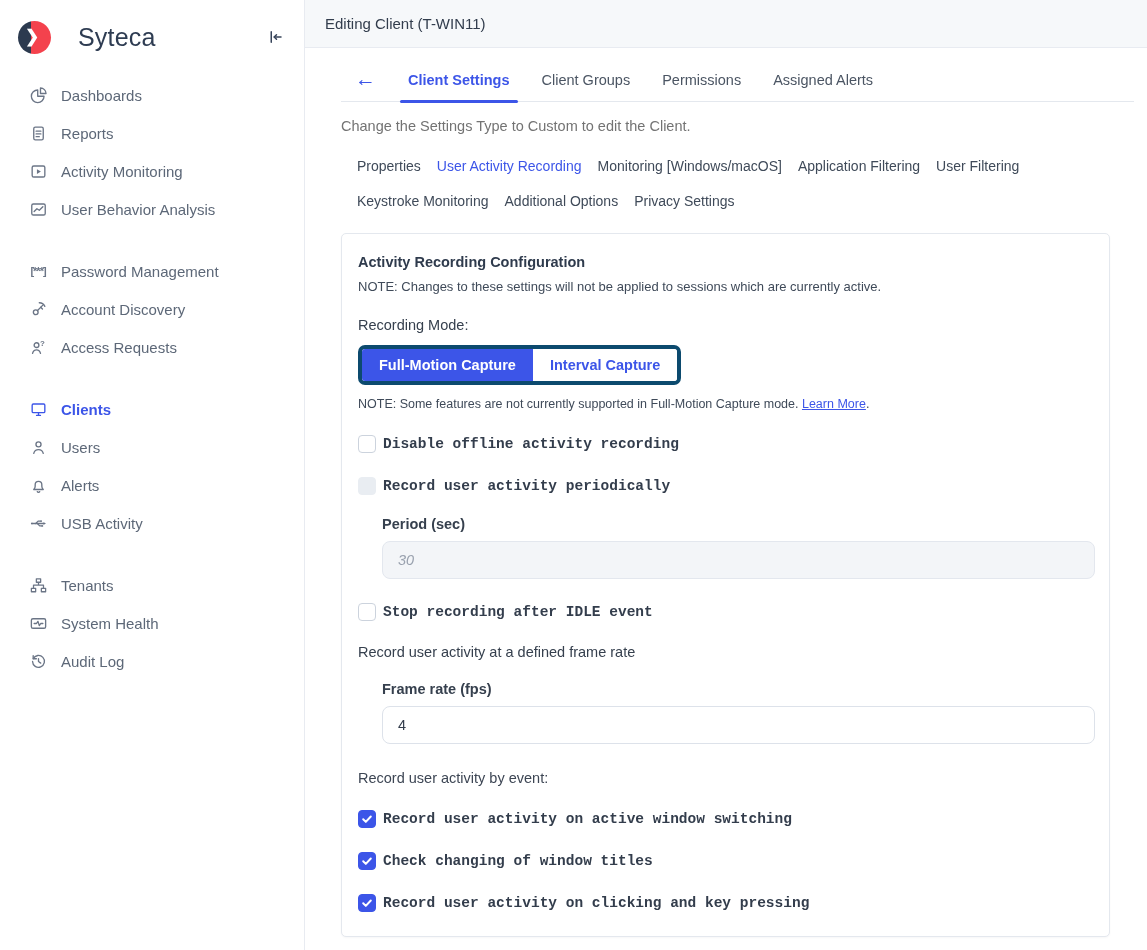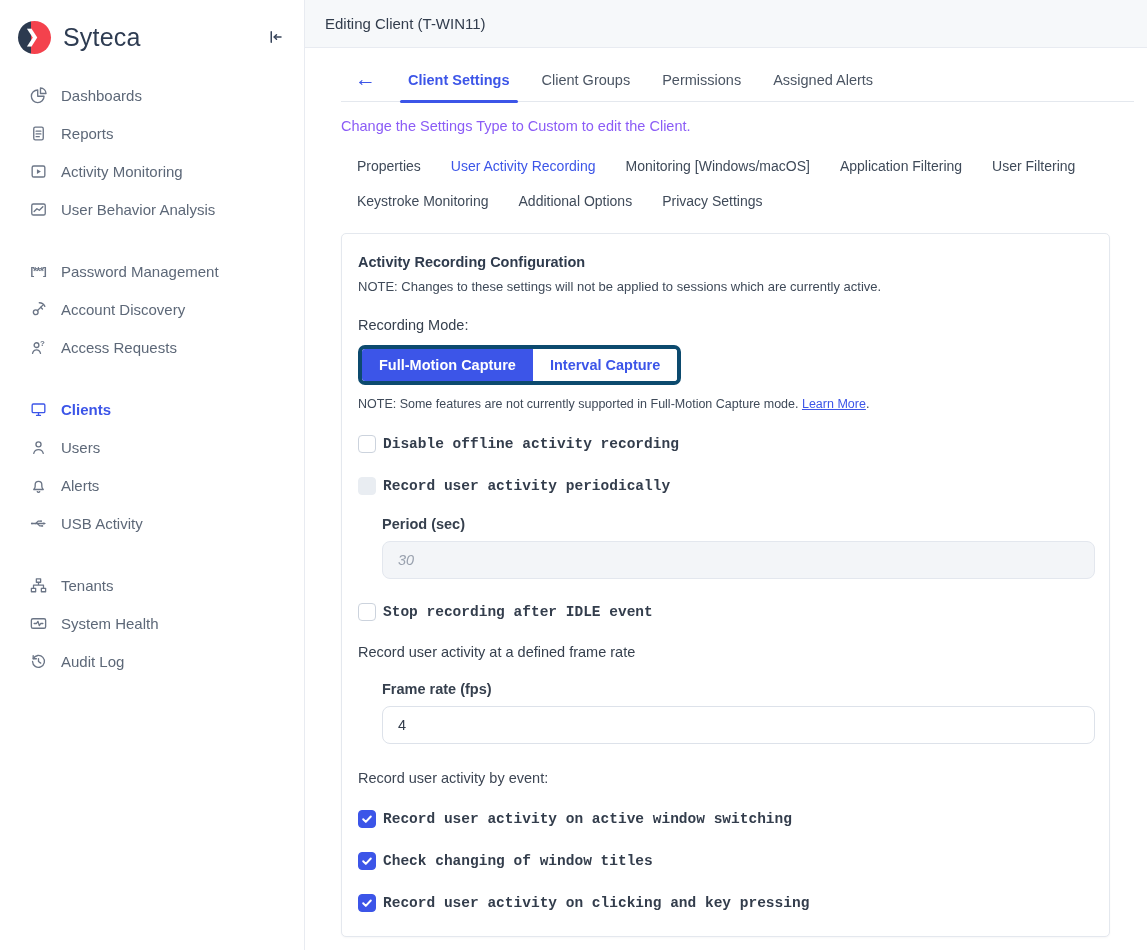--- a/index.html
+++ b/index.html
@@ -8,21 +8,21 @@
   .app { display:flex; width:1147px; height:950px; }
 
   
   .sidebar { width:305px; min-width:305px; height:100%; background:#fff;
     border-right:1px solid #e8ebf1; padding:18px 0 0 0; }
   .brand-row { display:flex; align-items:center; padding:0 20px 0 18px; height:38px; }
   .logo-mark { width:33px; height:33px; border-radius:50%; position:relative; overflow:hidden;
     background:linear-gradient(90deg,#2c3a4f 0 38%, #f4424d 38% 100%); flex:0 0 auto; }
   .logo-mark .chev { position:absolute; left:7px; top:5px; color:#fff; font-size:17px;
     font-weight:bold; line-height:22px; }
-  .brand-name { font-size:25px; color:#2e3c52; margin-left:12px; letter-spacing:.2px; flex:1; }
+  .brand-name { font-size:25px; color:#2e3c52; margin-left:27px; letter-spacing:.2px; flex:1; }
   .collapse-btn { color:#37445a; cursor:pointer; display:flex; align-items:center; }
   nav { margin-top:20px; }
   .nav-group { margin-bottom:24px; }
   .nav-item { display:flex; align-items:center; height:38px; padding:0 16px 0 28px;
     font-size:15px; color:#5d6878; cursor:pointer; }
   .nav-item .nicon { width:20px; height:20px; margin-right:13px; color:#6b7586;
     display:flex; align-items:center; justify-content:center; flex:0 0 auto; }
   .nav-item.active { color:#3c55e8; font-weight:bold; }
   .nav-item.active .nicon { color:#3c55e8; }
   .txticon { font-size:11px; font-weight:bold; letter-spacing:-1px; white-space:nowrap; }
@@ -36,24 +36,24 @@
   .tabs-row { display:flex; align-items:flex-end; border-bottom:1px solid #e4e8ee;
     padding-top:20px; margin-right:0; }
   .back-arrow { color:#3c55e8; font-size:21px; line-height:21px; padding:0 2px 12px 14px;
     cursor:pointer; margin-right:26px; }
   .tab { font-size:14.5px; color:#4b5563; padding:0 4px 13px 4px; margin-right:24px;
     cursor:pointer; position:relative; white-space:nowrap; }
   .tab.active { color:#3c55e8; font-weight:bold; }
   .tab.active::after { content:""; position:absolute; left:-4px; right:-4px; bottom:-2px;
     height:3px; background:#3c55e8; border-radius:2px; }
 
-  .info-text { margin-top:16px; font-size:14.5px; color:#8b5cf6; }
+  .info-text { margin-top:16px; font-size:14.5px; color:#737373; }
 
   .subtabs { margin-top:24px; padding-left:16px; }
-  .subtab-row { display:flex; gap:30px; margin-bottom:19px; }
+  .subtab-row { display:flex; gap:16px; margin-bottom:19px; }
   .subtab { font-size:14px; color:#3f4a59; cursor:pointer; white-space:nowrap; }
   .subtab.active { color:#3c55e8; }
 
   .card { width:769px; background:#fff; border:1px solid #e4e8ee; border-radius:5px;
     margin-top:24px; padding:20px 16px 24px 16px;
     box-shadow:0 1px 2px rgba(40,50,70,.04); }
   .card-title { font-size:14.5px; font-weight:bold; color:#2f3b4d; }
   .note-text { font-size:13px; color:#3f4a59; margin-top:9px; }
   .section-label { font-size:14.5px; font-weight:normal; color:#36404e; margin-top:23px; }
 

